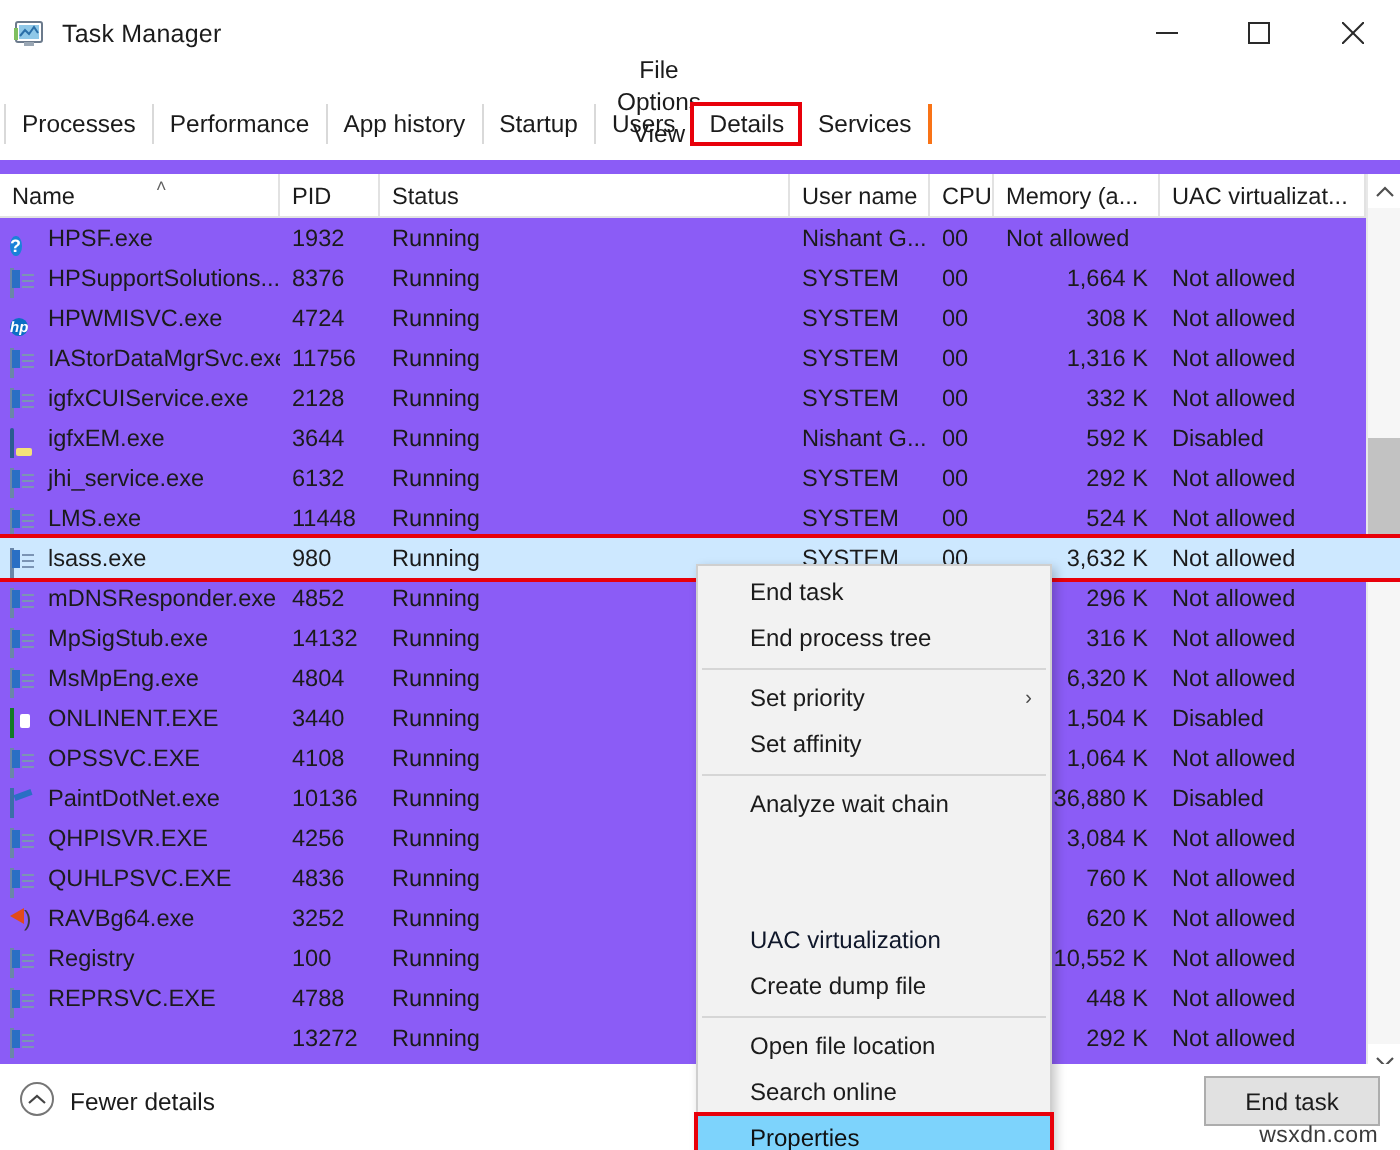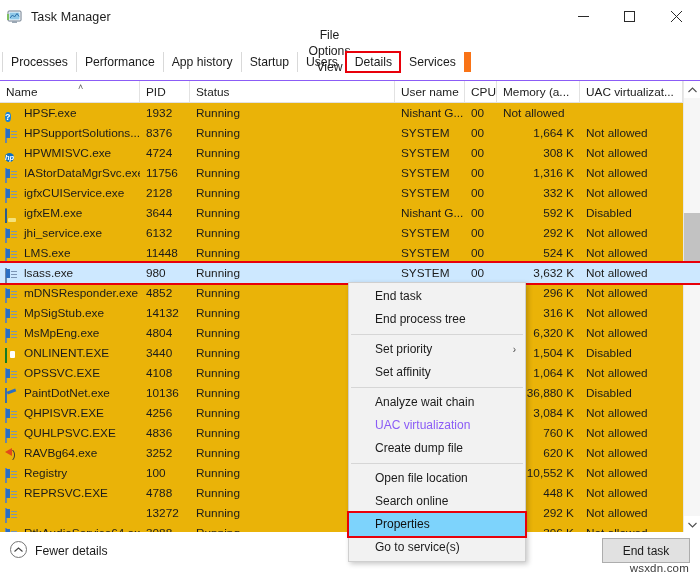--- a/index.html
+++ b/index.html
@@ -66,34 +66,34 @@
     display: flex; align-items: flex-end;
     padding-left: 2px;
   }
   .tab {
     font-size: 12.2px; color: #1b1b1b;
     padding: 2px 8px 3px 8px;
     height: 20px; line-height: 16px;
     border-left: 1px solid #d9d9d9;
     position: relative;
   }
-  .tab:last-child { border-right: 7px solid #f97316; }
+  .tab:last-child { border-right: 2px solid #f97316; }
   .tab.active {
     outline: 2px solid #e8000a;
     outline-offset: -1px;
     z-index: 3;
     background: #ffffff;
   }
 
   
   .listwrap {
     position: absolute; left: 0; top: 80px;
     width: 700px; height: 452px;
-    background: #eab308;
-    border-top: 1px solid #8b5cf6;
+    background: #8b5cf6;
+    border-top: 7px solid #8b5cf6;
   }
   .colheader {
     position: relative;
     height: 22px;
     background: #ffffff;
     border-bottom: 1px solid #e2e2e2;
     display: flex;
     font-size: 11.8px;
     color: #1b1b1b;
   }
@@ -285,21 +285,21 @@
     z-index: 20;
     font-size: 12px;
   }
   .ctx-item {
     height: 23px; line-height: 23px;
     padding-left: 26px; padding-right: 10px;
     color: #1b1b1b;
     position: relative;
     white-space: nowrap;
   }
-  .ctx-item.disabled { color: #8b5cf6; }
+  .ctx-item.disabled { color: #0f172a; margin-top: 45px; }
   .ctx-item.highlight {
     background: #7dd3fc;
     color: #101010;
   }
   .ctx-item.redbox {
     outline: 2px solid #e8000a;
     outline-offset: 0;
     z-index: 3;
   }
   .ctx-sub {

